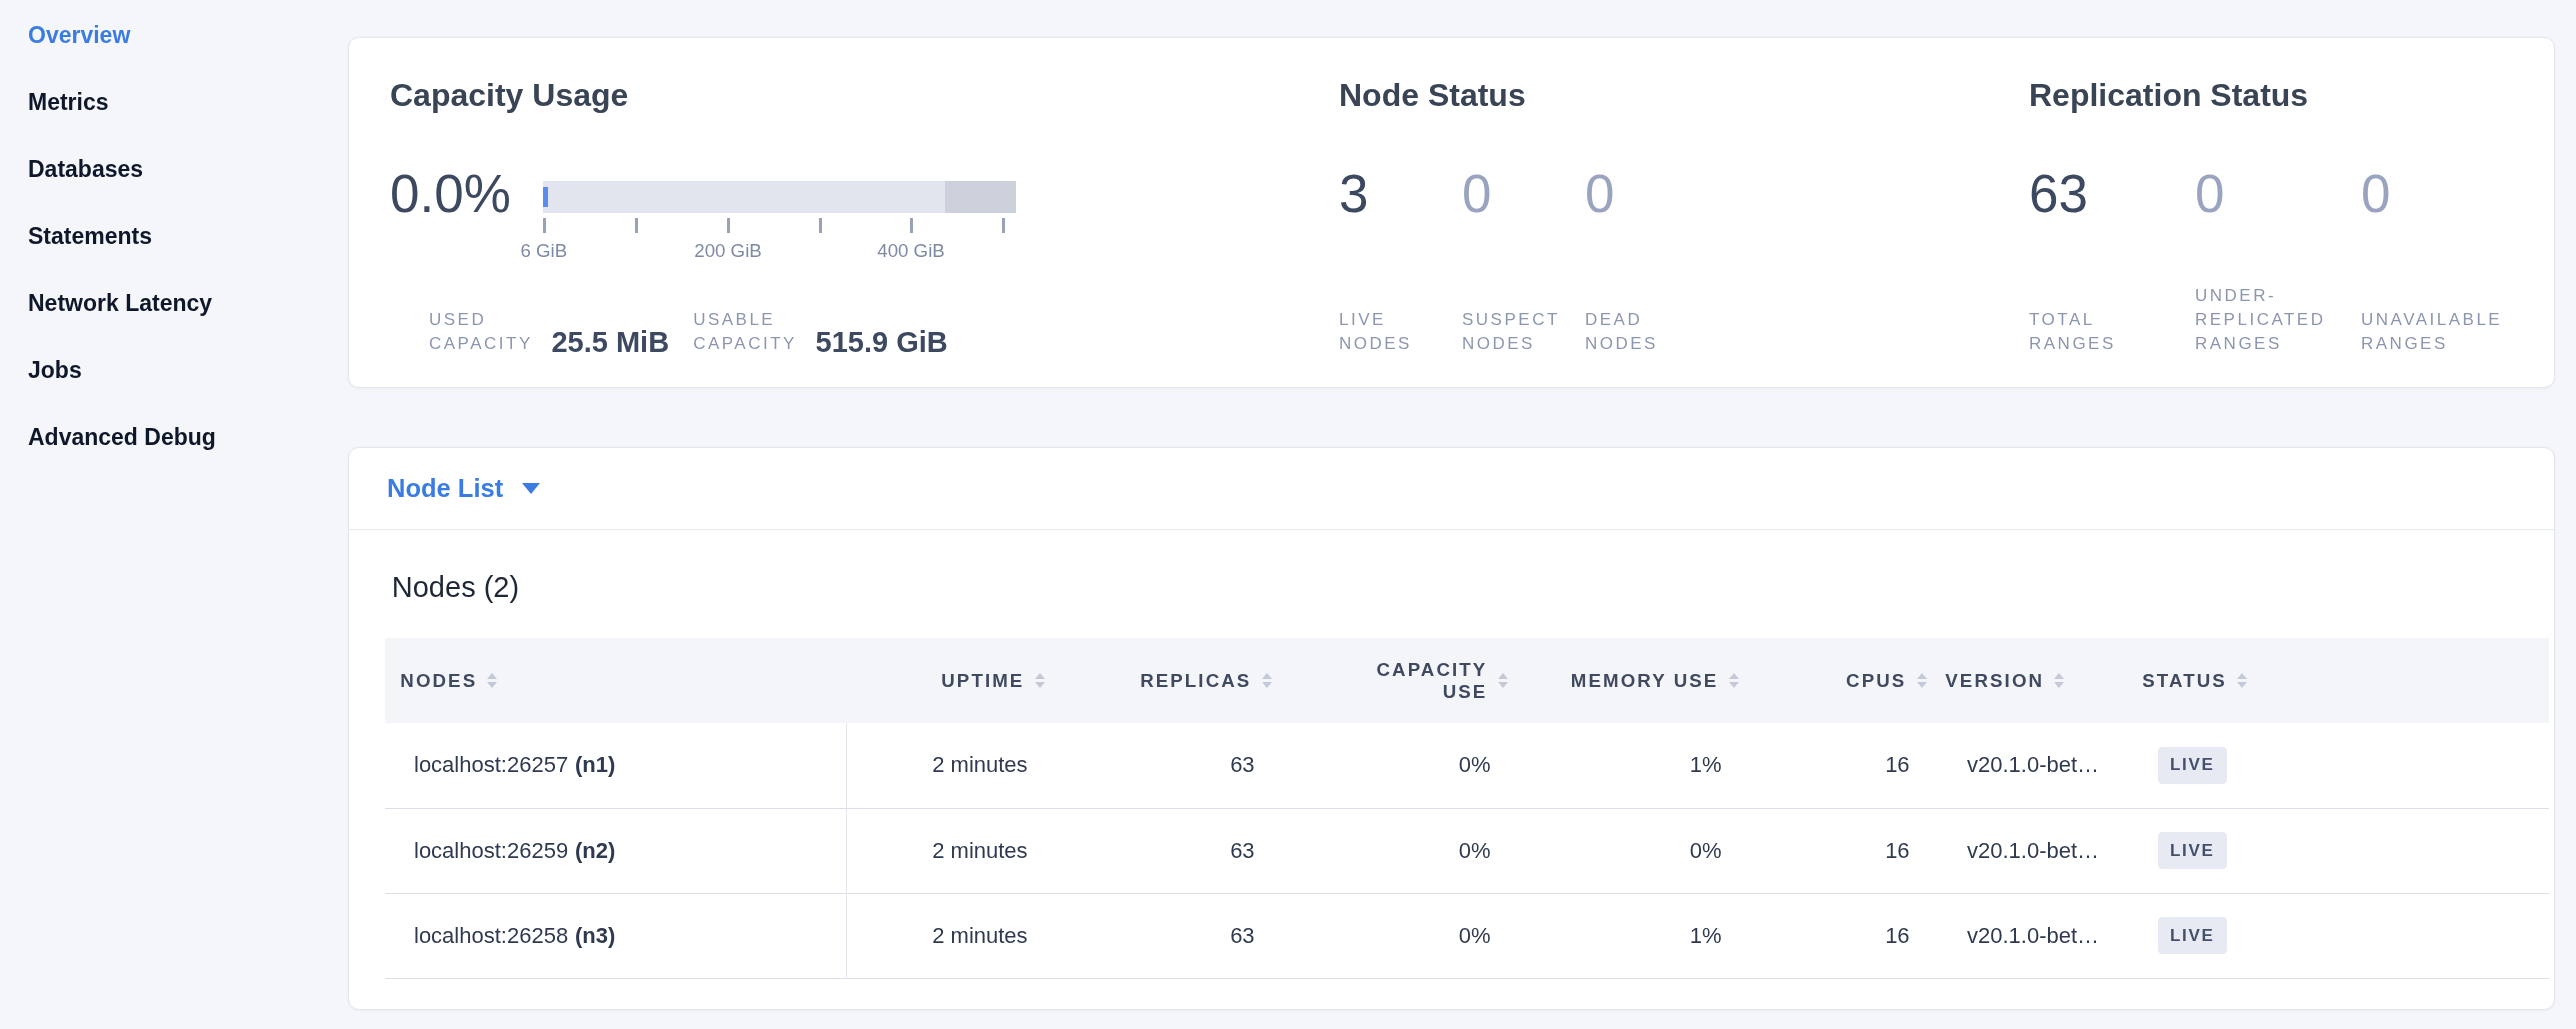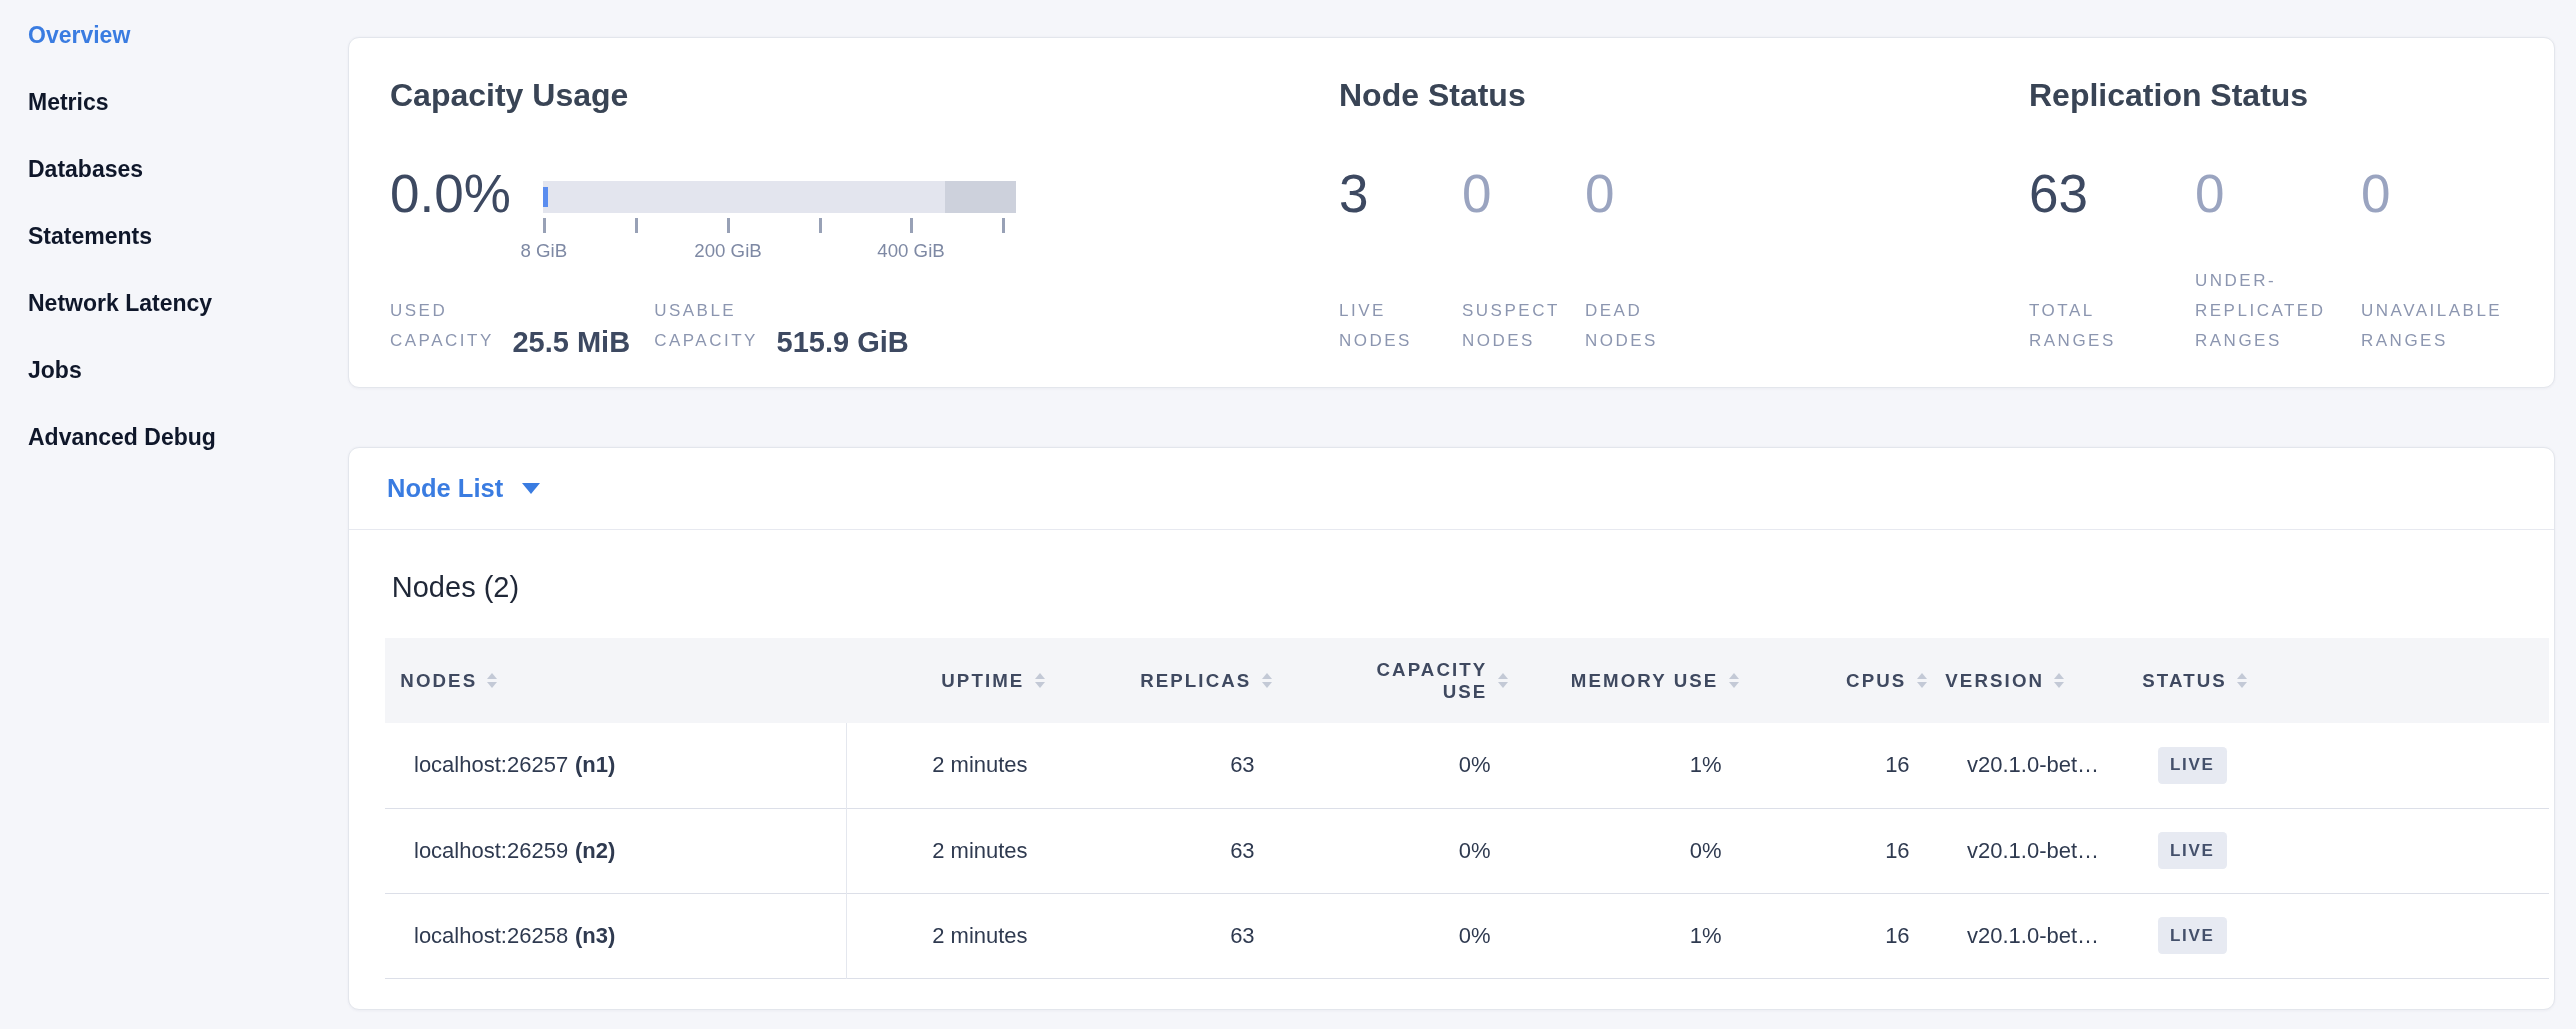--- a/index.html
+++ b/index.html
@@ -48,25 +48,25 @@
   .bar-dark  { width:71px;  height:100%; background:#cdd1dc; }
   .bar-used  { position:absolute; left:0; top:6px; width:5.1px; height:20.4px; background:#5b8def; }
   .axis { position:relative; width:474px; height:51px; margin-top:5.1px; }
   .tick { position:absolute; top:0; width:2.5px; height:15.3px; background:#98a1b6; }
   .tick-label {
     position:absolute; top:22px; transform:translateX(-50%);
     font-size:18.7px; color:#7e89a4; white-space:nowrap;
   }
 
   .cap-label {
-    font-size:17px; line-height:30px; letter-spacing:2.5px; color:#8c96b0;
+    font-size:17px; line-height:24px; letter-spacing:2.5px; color:#8c96b0;
     white-space:pre-line; text-transform:uppercase;
   }
   .cap-stats { display:flex; align-items:flex-end; }
-  .cstat { display:flex; align-items:flex-end; }
+  .cstat { display:flex; align-items:flex-end;margin-left:39px; }
   .cstat + .cstat { margin-left:24px; }
   .cval { font-size:29px; font-weight:700; color:#3d4961; margin-left:18.7px; line-height:27px; }
 
   .stats-row { display:flex; height:100%; flex:1; }
   .stat { display:flex; flex-direction:column; justify-content:space-between; }
   .sec-nodes .stat { width:123px; }
   .sec-repl  .stat { width:166px; }
 
   
   .card2 { height:563px; }
@@ -137,21 +137,21 @@
               <div class="bar-dark"></div>
               <div class="bar-used"></div>
             </div>
             <div class="axis">
                 <div class="tick" style="left: 0px;"></div>
                 <div class="tick" style="left: 92px;"></div>
                 <div class="tick" style="left: 184px;"></div>
                 <div class="tick" style="left: 276px;"></div>
                 <div class="tick" style="left: 367px;"></div>
                 <div class="tick" style="left: 459px;"></div>
-                <div class="tick-label" style="left: 0.8px;">8 GiB</div>
+                <div class="tick-label" style="left: 0.8px;">6 GiB</div>
                 <div class="tick-label" style="left: 185px;">200 GiB</div>
                 <div class="tick-label" style="left: 368px;">400 GiB</div>
               </div>
           </div>
         </div>
         <div class="cap-stats">
             <div class="cstat">
               <div class="cap-label">USED
 CAPACITY</div>
               <div class="cval">25.5 MiB</div>

